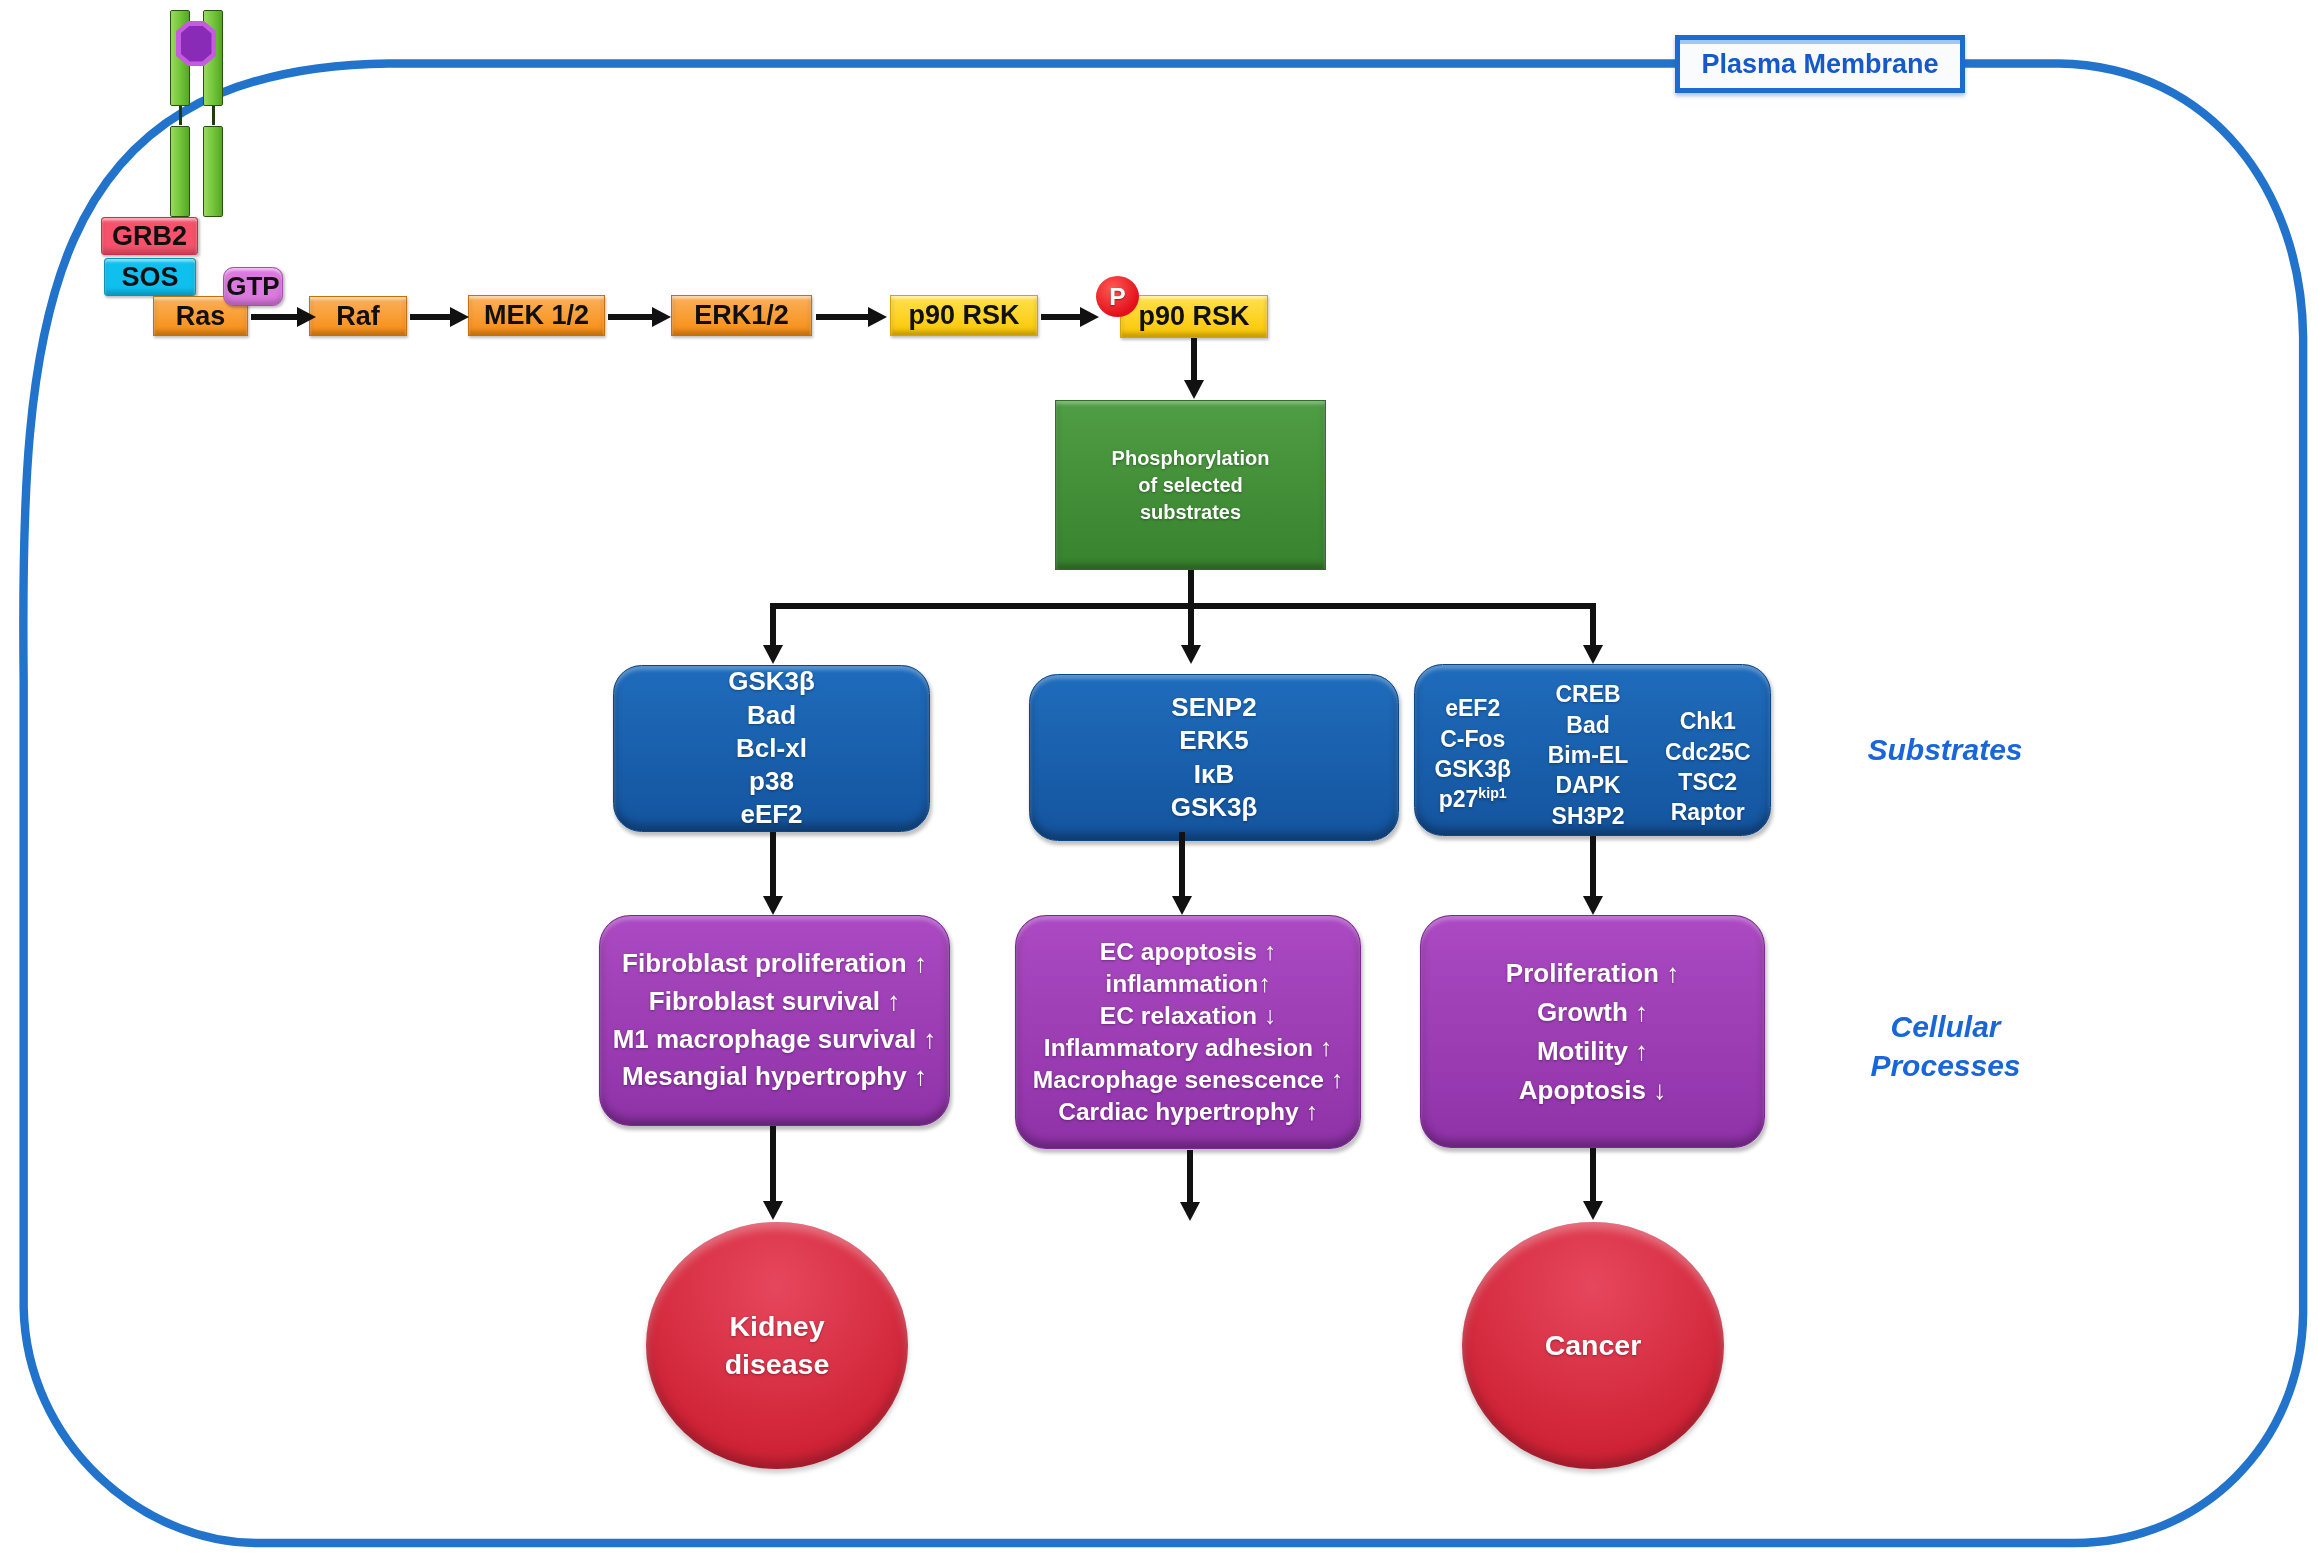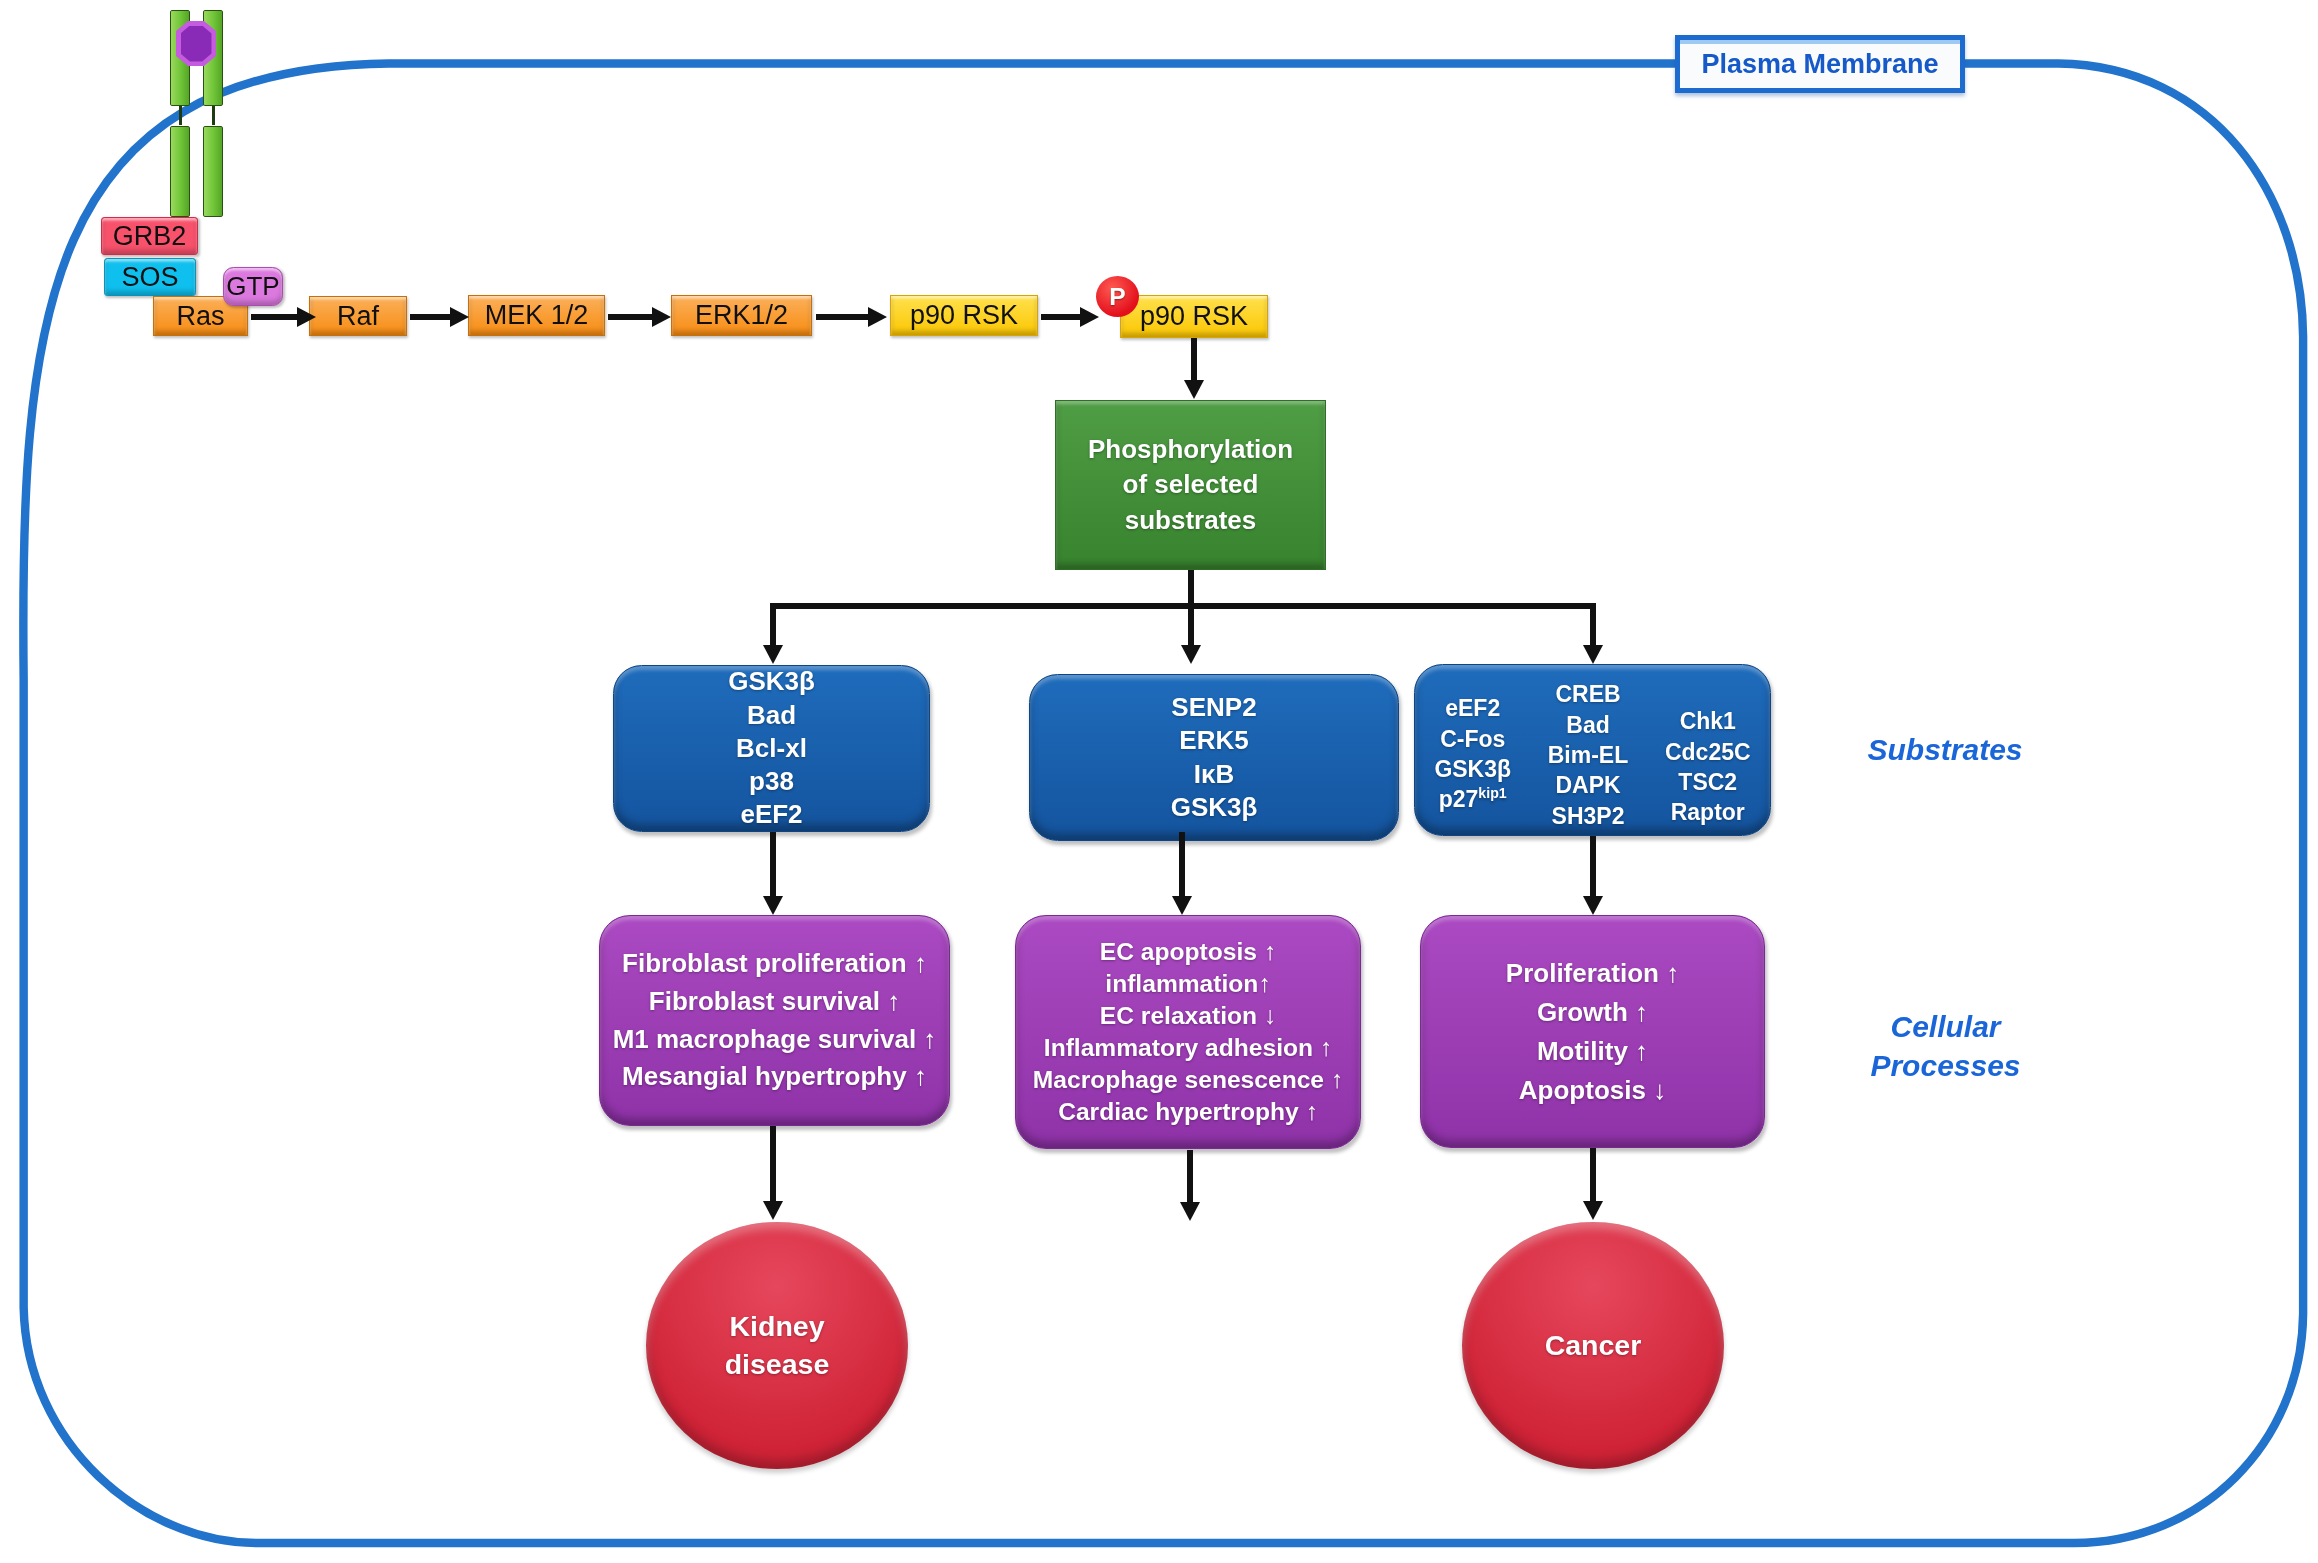--- a/index.html
+++ b/index.html
@@ -25,21 +25,21 @@
   .stem { position:absolute; width:3.2px; background:#1e3c10; }
   .ligand-outer { position:absolute; left:176px; top:21px; width:40px; height:45px;
     background:#c55ce0;
     clip-path:polygon(30% 0,70% 0,100% 22%,100% 78%,70% 100%,30% 100%,0 78%,0 22%); }
   .ligand-inner { position:absolute; left:4.5px; top:4.5px; right:4.5px; bottom:4.5px;
     background:#8a2bb8;
     clip-path:polygon(30% 0,70% 0,100% 22%,100% 78%,70% 100%,30% 100%,0 78%,0 22%); }
 
   .node {
     position:absolute; display:flex; align-items:center; justify-content:center;
-    color:#101010; font-weight:400;
+    color:#101010; font-weight:700;
     box-shadow: inset 0 2.6px 2.6px rgba(255,255,255,.55), inset 0 -3.9px 5.2px rgba(0,0,0,.22), 1.3px 1.9px 2.6px rgba(0,0,0,.25);
   }
   .node.orange { background:linear-gradient(180deg,#fbb05a,#f78c12); border:1.3px solid #c96f08; font-size:27px; }
   .node.yellow { background:linear-gradient(180deg,#ffe14d,#fbc602); border:1.3px solid #d9a400; font-size:27px; }
   .node.pink   { background:#f8516c; border:1.3px solid #d12b4a; font-size:27px; border-radius:3.2px; }
   .node.cyan   { background:#0fc0ef; border:1.3px solid #0a93ba; font-size:27px; border-radius:3.2px; }
   .node.orchid { background:#db79de; border:1.3px solid #ad4bb2; font-size:26px; border-radius:10.4px; }
 
   .pcircle {
     position:absolute; left:1096px; top:276px; width:43px; height:41px; border-radius:50%;
@@ -55,21 +55,21 @@
   .arrow-v::after { content:''; position:absolute; bottom:-18px; left:50%; transform:translateX(-50%);
     border-top:19.4px solid #111; border-left:10.4px solid transparent; border-right:10.4px solid transparent; }
   .line-v { position:absolute; width:5.8px; background:#111; }
   .line-h { position:absolute; height:5.8px; background:#111; }
 
   .bigbox {
     position:absolute; display:flex; flex-direction:column; align-items:center; justify-content:center;
     color:#fff; font-weight:700; text-align:center; text-shadow:0 1.3px 2.6px rgba(0,0,0,.35);
   }
   .greenbox { background:linear-gradient(180deg,#4f9d45,#38832e); border:1.9px solid #2e6f26;
-    box-shadow: inset 0 3.2px 3.2px rgba(255,255,255,.3), inset 0 -5.2px 6.5px rgba(0,0,0,.25); font-size:26px; line-height:1.35;text-align:right; }
+    box-shadow: inset 0 3.2px 3.2px rgba(255,255,255,.3), inset 0 -5.2px 6.5px rgba(0,0,0,.25); font-size:20px; line-height:1.35;text-align:right; }
   .bluebox { background:linear-gradient(180deg,#1f6cbc,#14549e); border:1.9px solid #0e4584; border-radius:28.5px;
     box-shadow: inset 0 3.9px 3.9px rgba(255,255,255,.28), inset 0 -6.5px 9px rgba(0,0,0,.3), 1.9px 3.2px 3.9px rgba(0,0,0,.25);
     font-size:26px; line-height:1.28; }
   .purplebox { background:linear-gradient(180deg,#ab4ac2,#8f32a8); border:1.9px solid #7c2894; border-radius:31px;
     box-shadow: inset 0 3.9px 3.9px rgba(255,255,255,.25), inset 0 -6.5px 9px rgba(0,0,0,.28), 1.9px 3.2px 3.9px rgba(0,0,0,.25);
     font-size:26px; line-height:1.45; }
 
   .cols { flex-direction:row; align-items:flex-start; justify-content:space-between; padding:10.4px 19.4px; }
   .col { display:flex; flex-direction:column; font-size:23px; line-height:1.32; }
   sup.kip { font-size:14.2px; vertical-align:super; }

